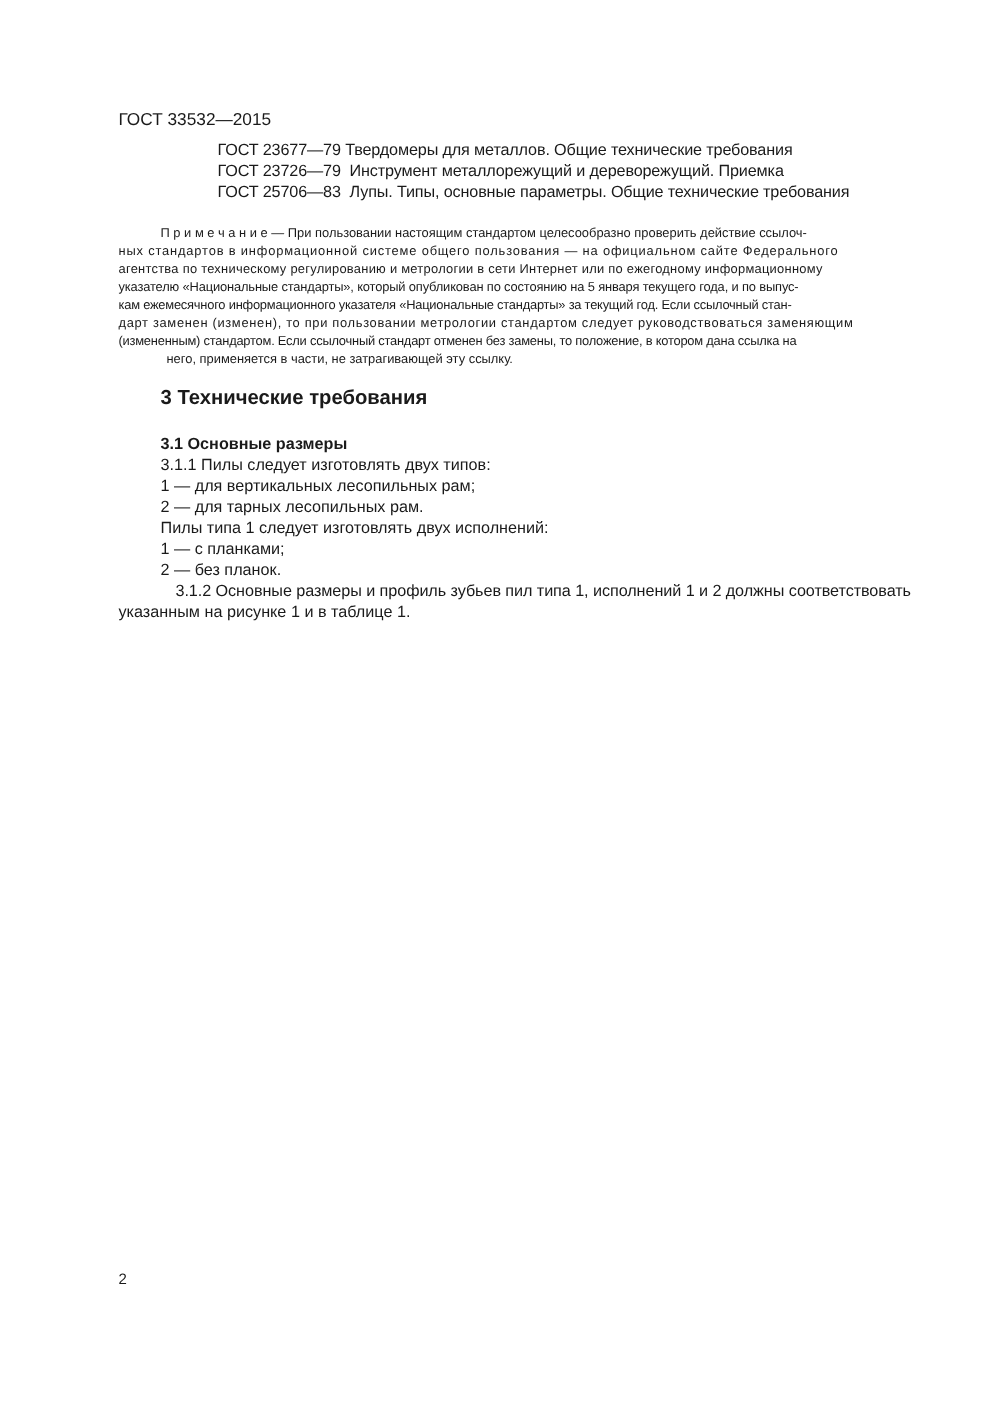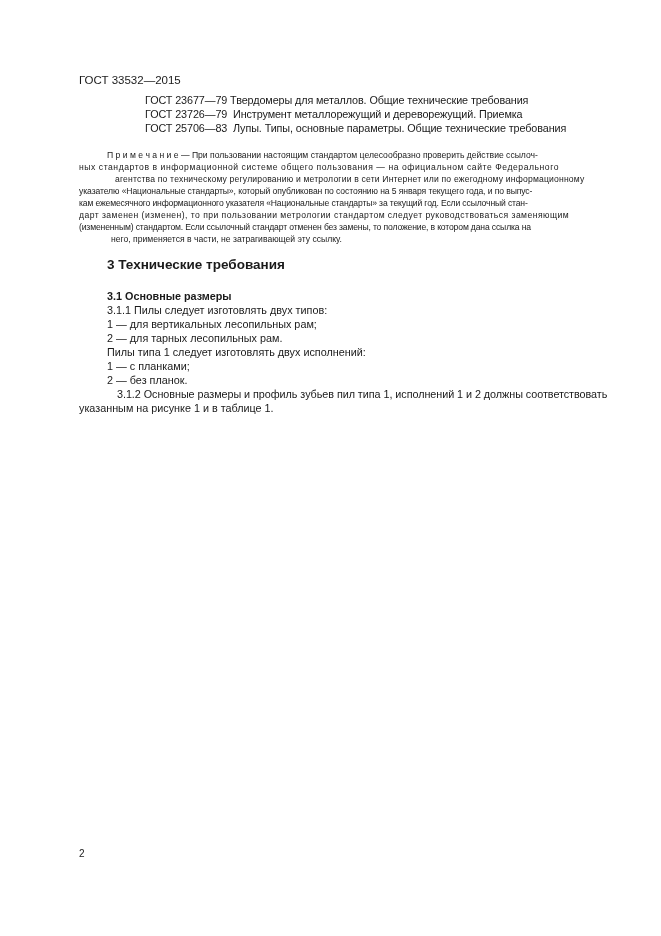--- a/index.html
+++ b/index.html
@@ -32,21 +32,21 @@
   <span>ГОСТ 25706—83</span>&nbsp;
   <span>Лупы. Типы, основные параметры. Общие технические требования</span>
 </div>
 
 <div class="abs note" style="top:149px">
   <div class="note-line" style="top:0; left:28px;">
     <span>П р и м е ч а н и е —</span>
     <span>При пользовании настоящим стандартом целесообразно проверить действие ссылоч-</span>
   </div>
   <div class="note-line" style="top:12px; letter-spacing:0.55px;">ных стандартов в информационной системе общего пользования — на официальном сайте Федерального</div>
-  <div class="note-line" style="top:24px; letter-spacing:0.18px;margin-left:36px;">агентства по техническому регулированию и метрологии в сети Интернет или по ежегодному информационному</div>
+  <div class="note-line" style="top:24px; letter-spacing:0.18px;">агентства по техническому регулированию и метрологии в сети Интернет или по ежегодному информационному</div>
   <div class="note-line" style="top:36px; letter-spacing:-0.1px;">указателю «Национальные стандарты», который опубликован по состоянию на 5 января текущего года, и по выпус-</div>
   <div class="note-line" style="top:48px; letter-spacing:-0.15px;">кам ежемесячного информационного указателя «Национальные стандарты» за текущий год. Если ссылочный стан-</div>
   <div class="note-line" style="top:60px; letter-spacing:0.45px;">дарт заменен (изменен), то при пользовании метрологии стандартом следует руководствоваться заменяющим</div>
   <div class="note-line" style="top:72px; letter-spacing:-0.15px;">(измененным) стандартом. Если ссылочный стандарт отменен без замены, то положение, в котором дана ссылка на</div>
   <div class="note-line" style="top:84px;padding-left:32px;">него, применяется в части, не затрагивающей эту ссылку.</div>
 </div>
 
 <div class="abs h3">3  Технические требования</div>
 <div class="abs h31">3.1  Основные размеры</div>
 

